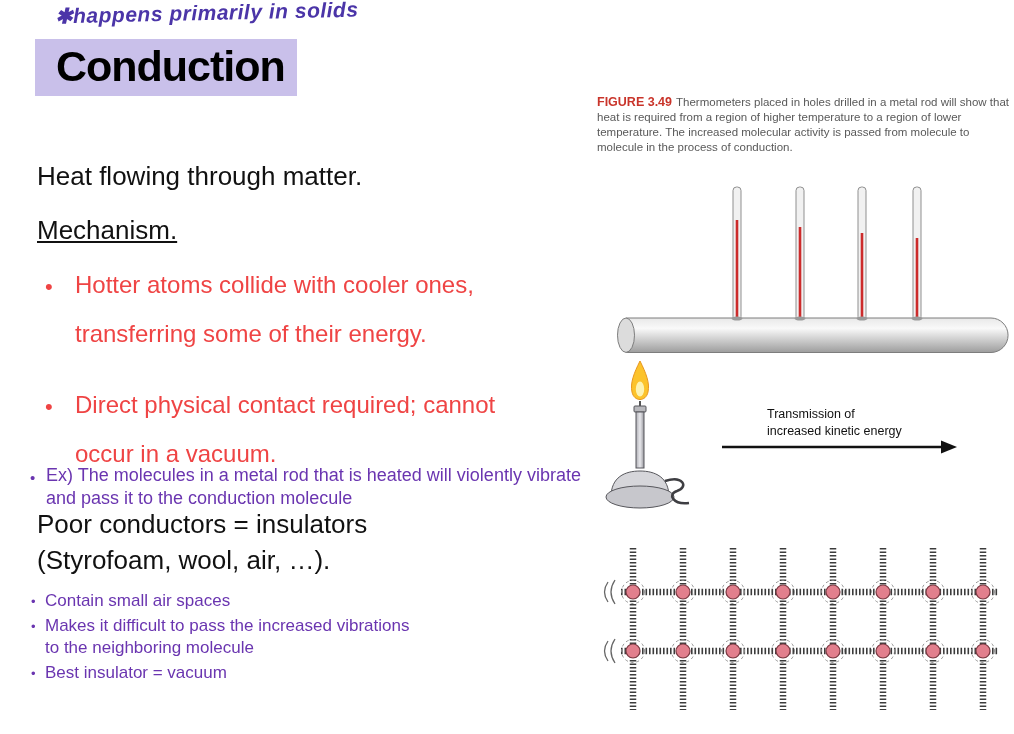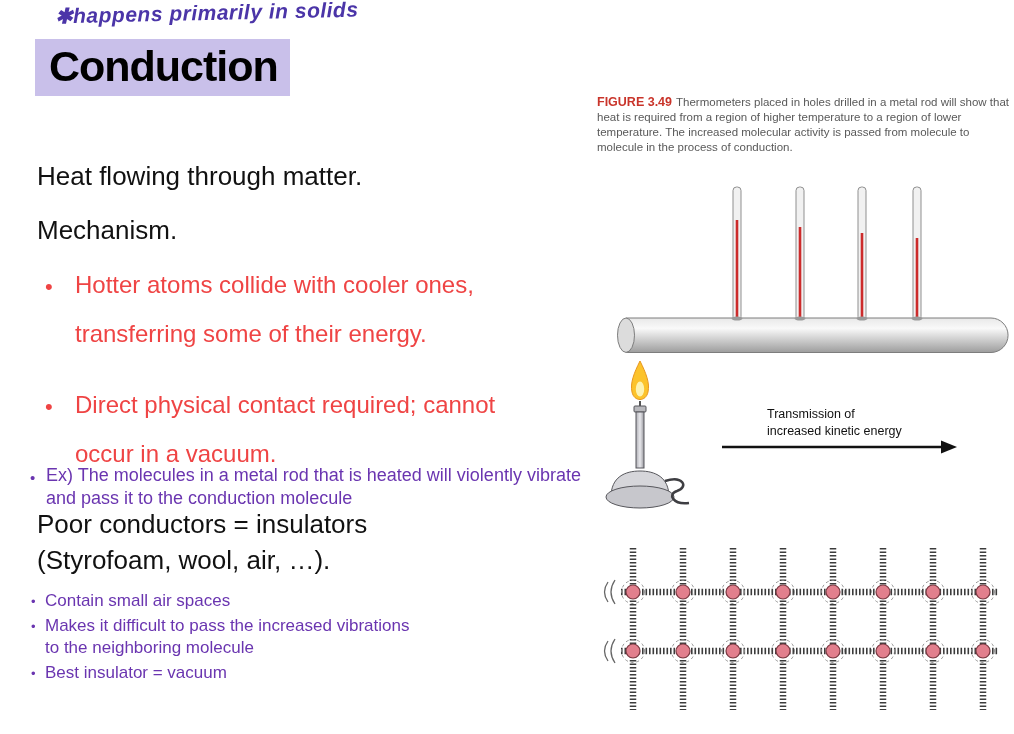--- a/index.html
+++ b/index.html
@@ -8,33 +8,33 @@
   .page { position:relative; width:1014px; height:734px; background:#ffffff; overflow:hidden; }
 
   .note {
     position:absolute; left:55px; top:1px;
     font-size:21px; font-weight:bold; font-style:italic;
     color:#4b35a8; letter-spacing:0.5px;
     transform:rotate(-1.3deg);
   }
 
   h1.title { position:absolute; left:35px; top:42px; font-size:43px; letter-spacing:-1px; color:#000; }
-  h1.title .hl { background:#c9c0ea; padding:3px 12px 6px 14px; }
+  h1.title .hl { background:#c9c0ea; padding:3px 12px 6px 21px; }
 
   .purple { color:#6a35b0; }
 
   .bullet { position:absolute; }
   .bullet::before { content:"•"; position:absolute; left:0; top:0; }
 
   .intro { left:45px; top:109px; width:352px; font-size:19px; line-height:25px; padding-left:17px; }
   .intro::before { font-size:17px; top:1px; }
 
   .stmt { position:absolute; font-size:26px; line-height:36px; color:#111; }
   .heat { left:37px; top:158px; }
-  .mech { left:37px; top:212px; }
+  .mech { left:37px; top:212px;text-decoration:underline; }
 
   .bigbullet { font-size:24px; line-height:49px; color:#ef4444; padding-left:30px; width:452px; }
   .bigbullet::before { font-size:22px; top:2px; }
   .bb1 { left:45px; top:260px; }
   .bb2 { left:45px; top:380px; }
 
   .ex { left:30px; top:464px; width:556px; font-size:18px; line-height:23px; padding-left:16px; }
   .ex::before { font-size:15px; top:2px; }
 
   .poor { left:37px; top:506px; width:408px; }

